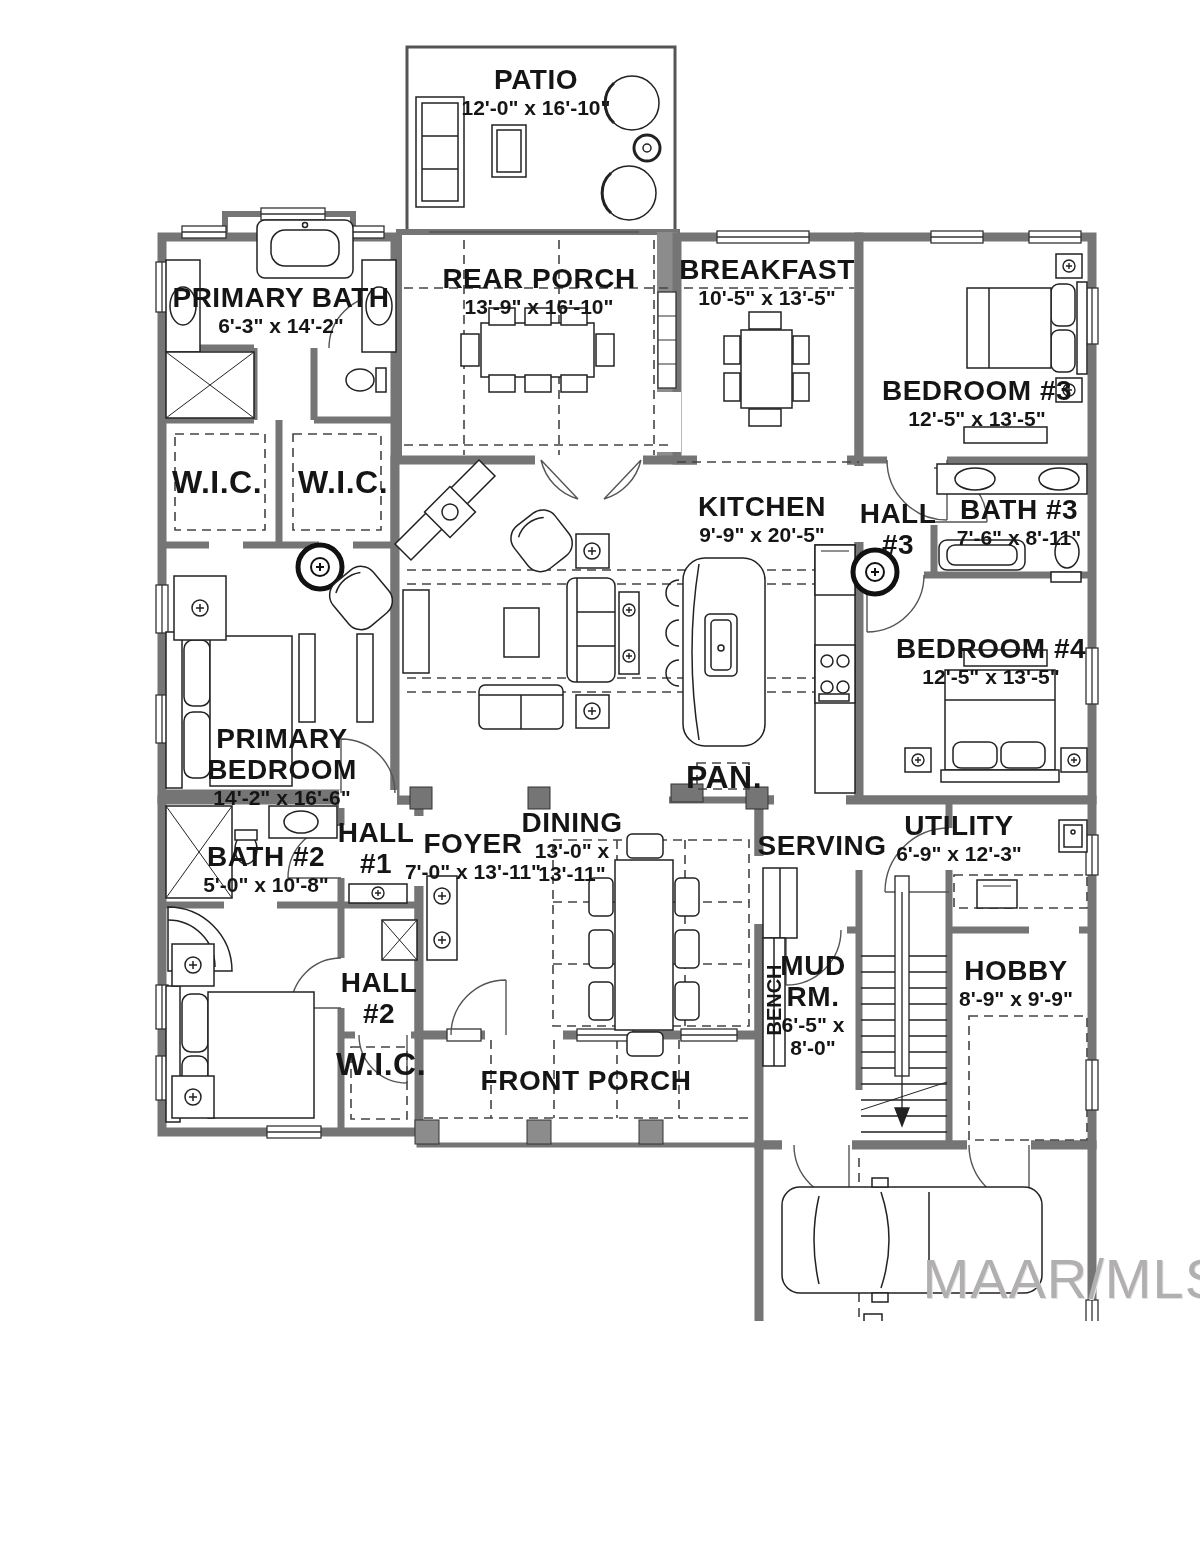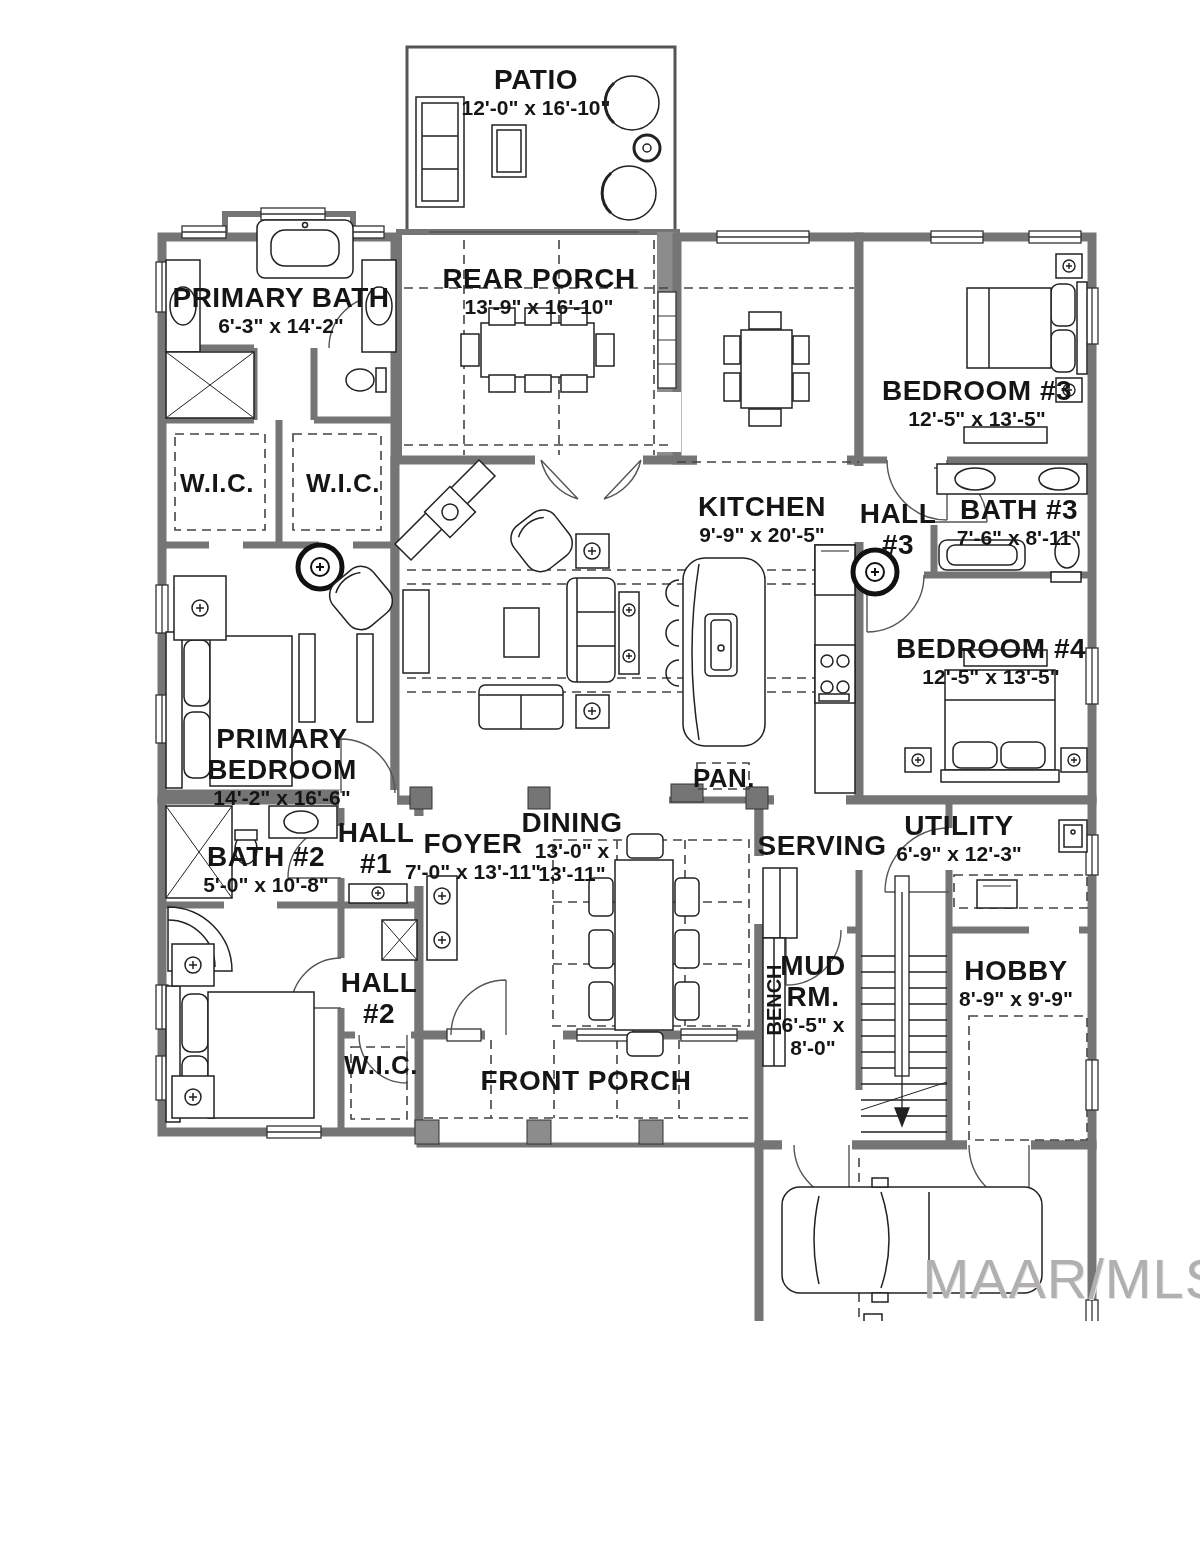--- a/index.html
+++ b/index.html
@@ -4,21 +4,21 @@
 <style>
   html,body{margin:0;padding:0;background:#fff;}
   .plan{position:relative;width:1200px;height:1321px;background:#fff;overflow:hidden;
         font-family:Liberation Sans, sans-serif;margin-left:29px;}
   .plan svg{position:absolute;left:0;top:0;}
   .lbl{position:absolute;transform:translate(-50%,-50%);display:flex;flex-direction:column;
        align-items:center;text-align:center;color:#151515;font-weight:bold;line-height:1.1;
        white-space:nowrap;}
   .nm{font-size:28px;letter-spacing:.5px;}
   .dim{font-size:21px;}
-  .sm .nm{font-size:26px;text-align:right;}
+  .sm .nm{font-size:32px;text-align:right;}
   .rot{transform:translate(-50%,-50%) rotate(-90deg);}
   .wm{position:absolute;right:6px;bottom:10px;font-size:56px;font-weight:400;color:#b1afaf;
       letter-spacing:1px;text-shadow:1px 1px 0 #e4e2e2;}
 </style>
 </head>
 <body>
 
 <div class="plan">
 
 <svg width="1200" height="1553" viewBox="0 0 1200 1553">
@@ -420,20 +420,24 @@
   <div class="lbl" style="left:507px;top:92px">
     <span class="nm">PATIO</span>
     <span class="dim">12'-0" x 16'-10"</span>
     </div>
 
   <div class="lbl" style="left:510px;top:291px">
     <span class="nm">REAR PORCH</span>
     <span class="dim">13'-9" x 16'-10"</span>
     </div>
 
+  <div class="lbl" style="left:738px;top:282px">
+    <span class="nm">BREAKFAST</span>
+    <span class="dim">10'-5" x 13'-5"</span>
+    </div>
 
   <div class="lbl" style="left:252px;top:310px">
     <span class="nm">PRIMARY BATH</span>
     <span class="dim">6'-3" x 14'-2"</span>
     </div>
 
   <div class="lbl sm" style="left:188px;top:483px">
     <span class="nm">W.I.C.</span>
     </div>
 

